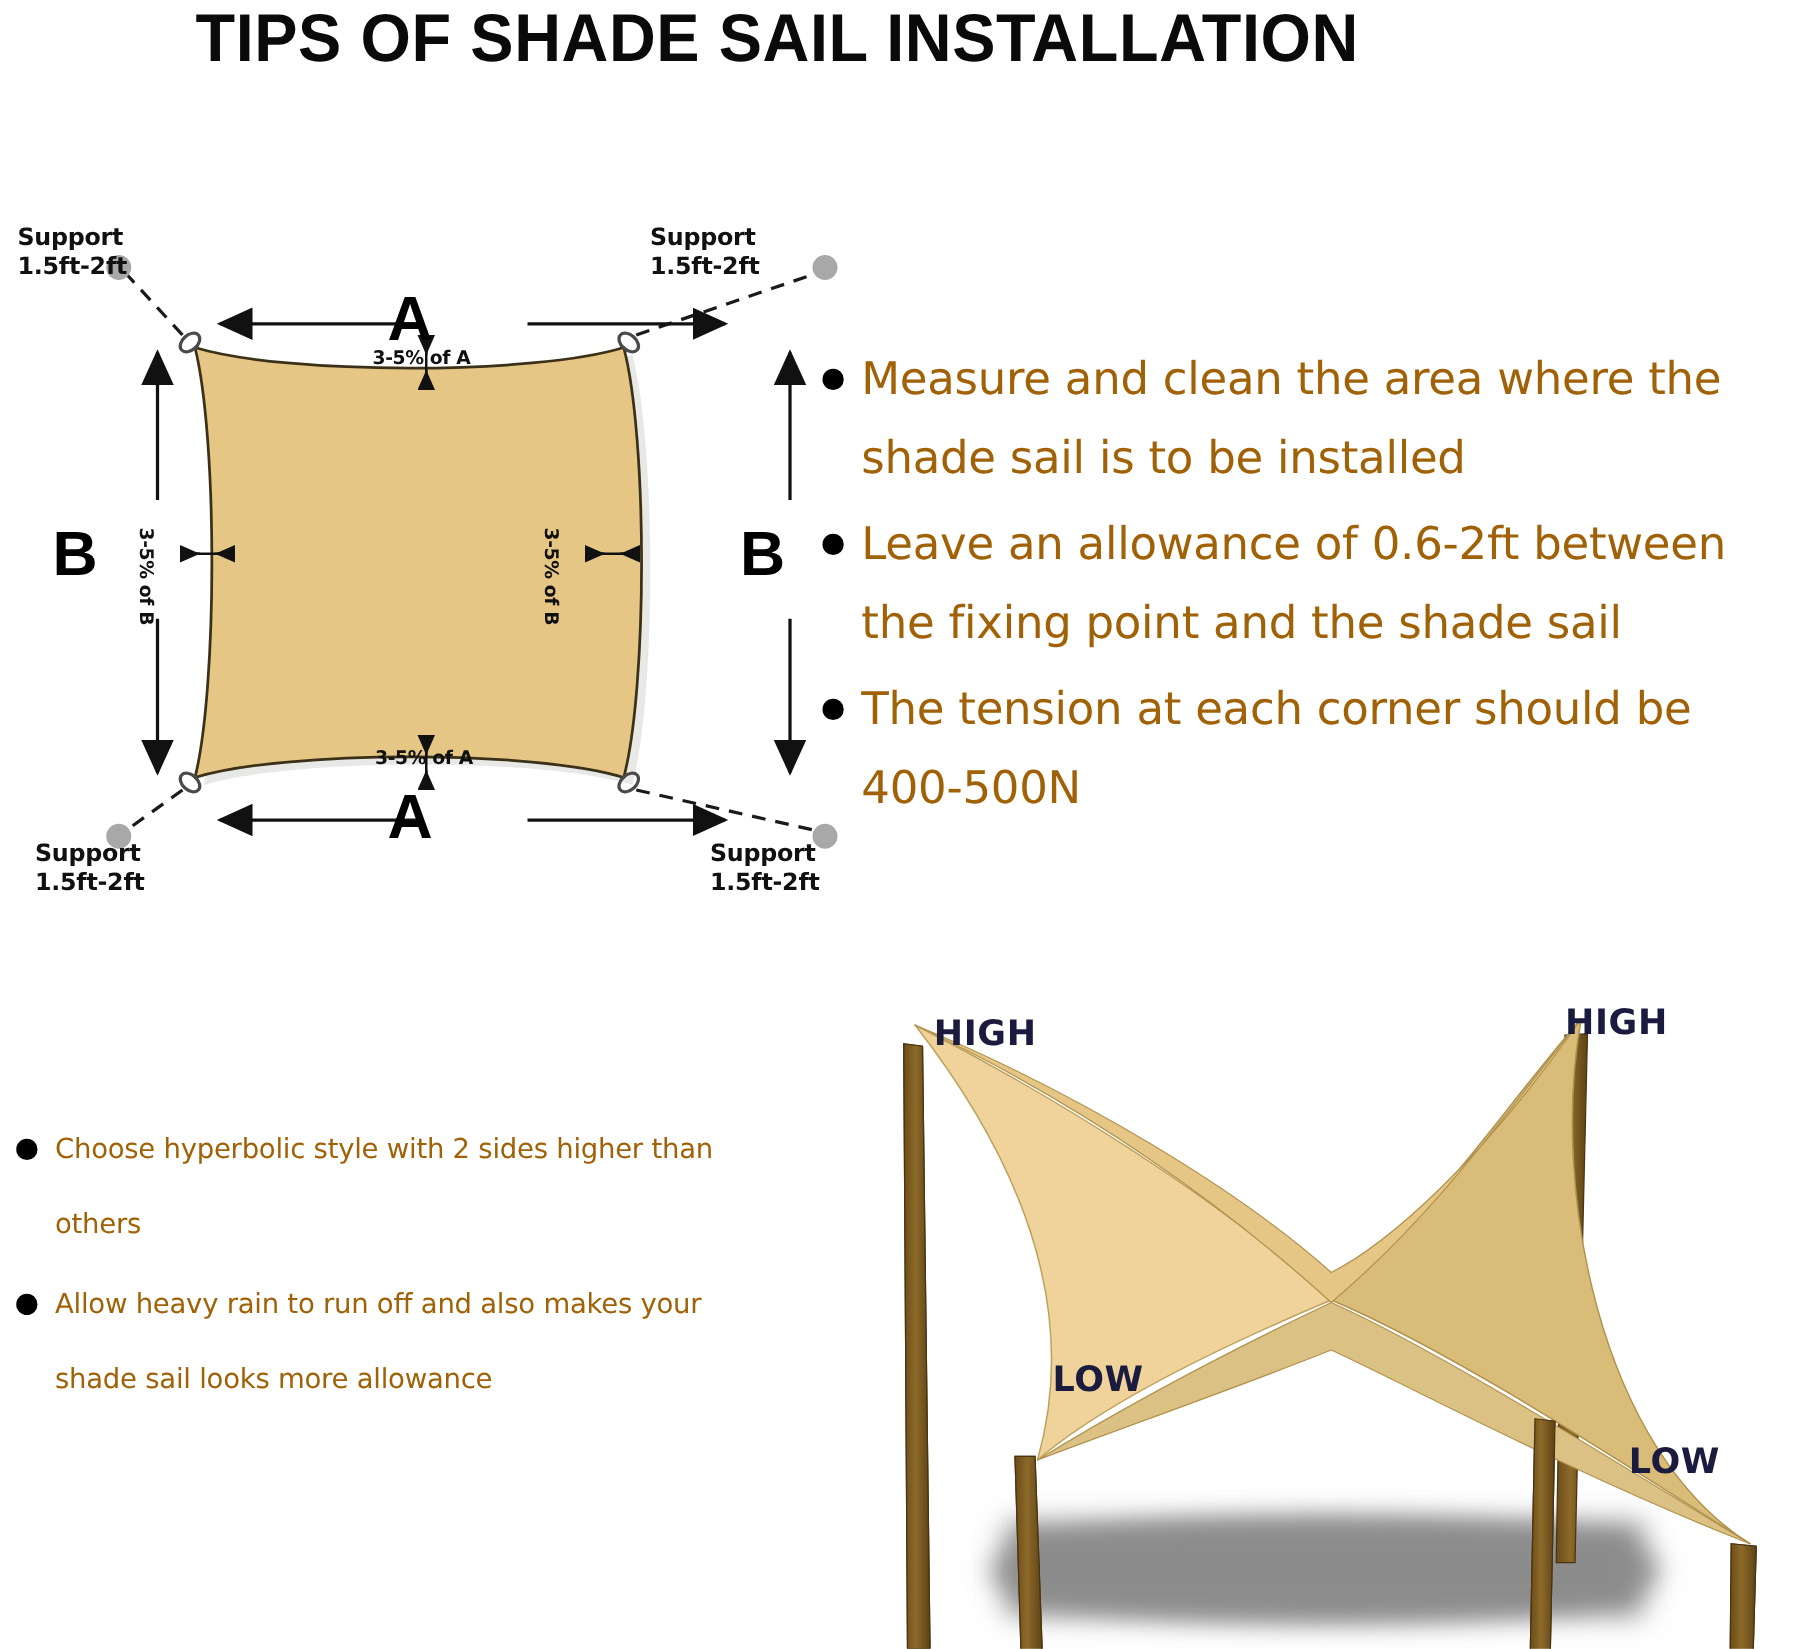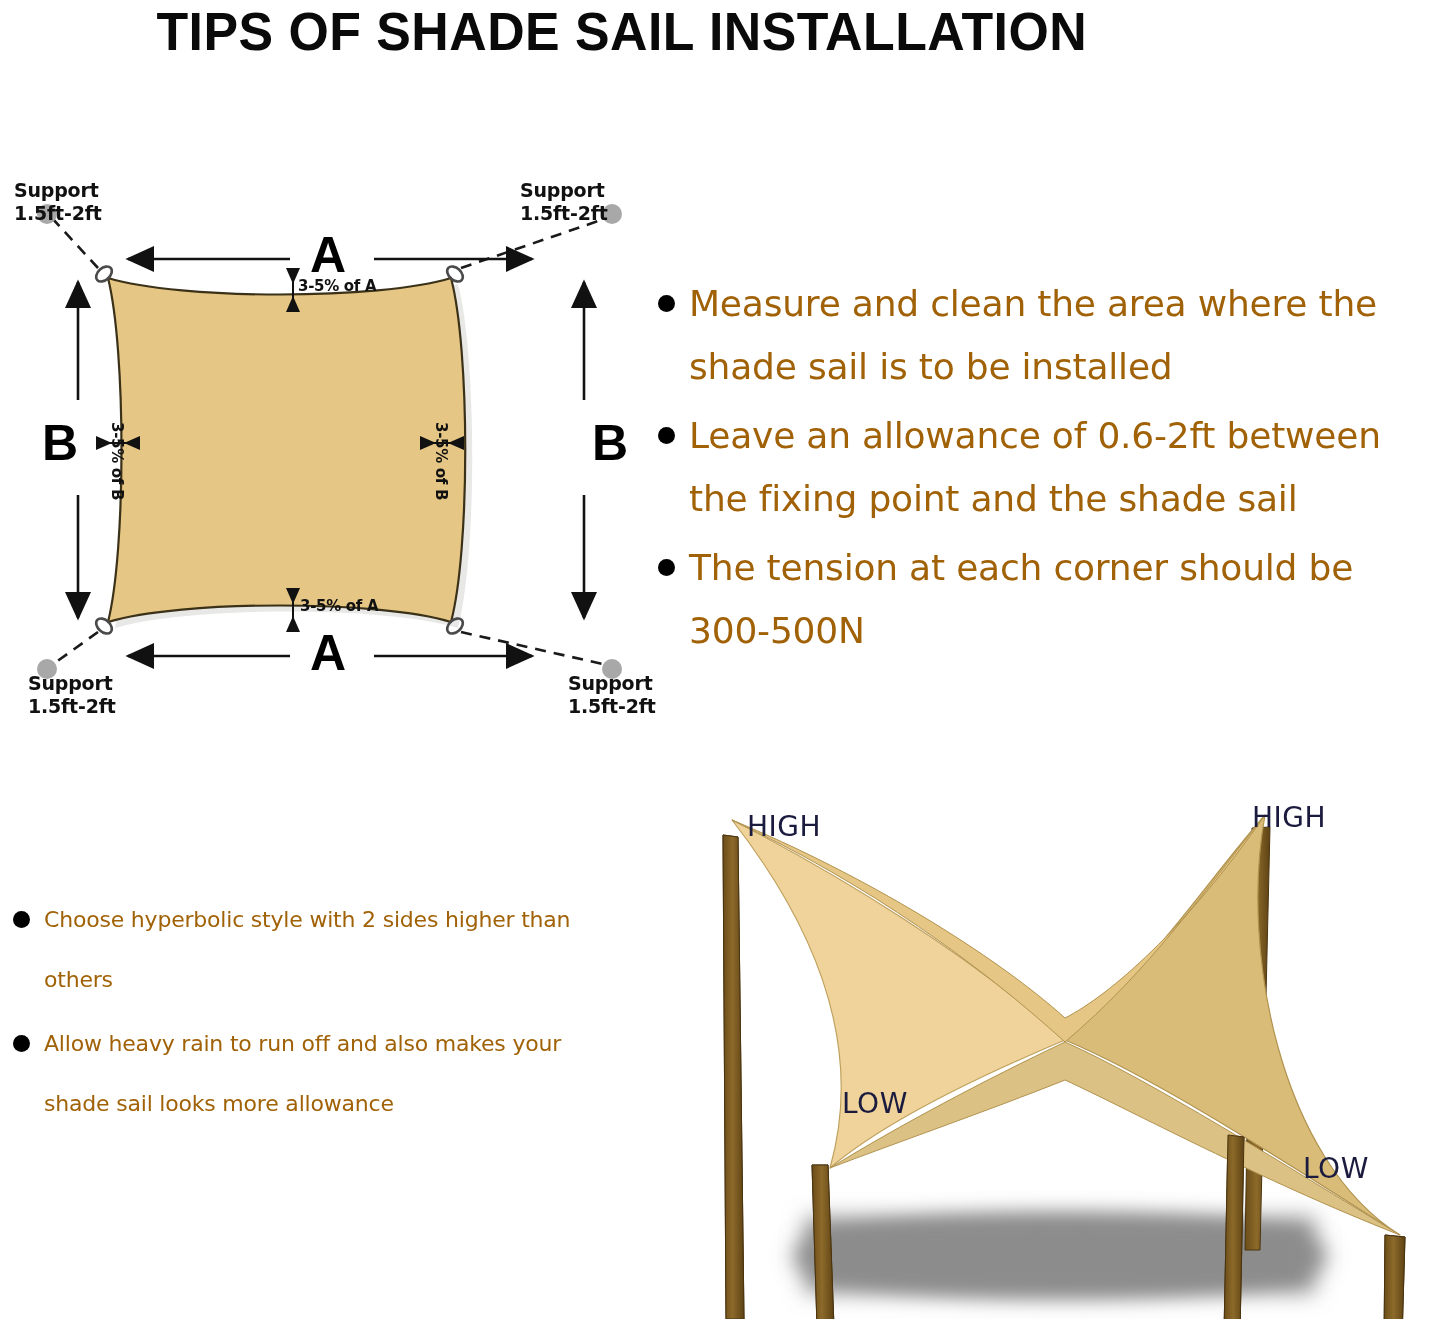--- a/index.html
+++ b/index.html
@@ -69,20 +69,21 @@
     color: #000;
   }
 
   
   #diagram-rect {
     position: absolute;
     left: 0;
     top: 160px;
     width: 660px;
     height: 560px;
+    padding-left: 48px;
   }
   #diagram-rect svg { display:block; }
 
   
   .bullet-list {
     position: absolute;
     margin: 0;
     padding: 0;
     list-style: none;
   }
@@ -137,21 +138,21 @@
     top: 780px;
     width: 805px;
     height: 539px;
   }
   #diagram-sail svg { display:block; }
 
   .hl-label {
     position: absolute;
     font-family: "DejaVu Sans", "Liberation Sans", sans-serif;
     font-size: 28px;
-    font-weight: 400;
+    font-weight: 700;
     letter-spacing: 0.5px;
     color: #1b1b3f;
     white-space: nowrap;
   }
 </style>
 </head>
 <body>
 
 <div id="title-bar">
   <div id="title-text">TIPS OF SHADE SAIL INSTALLATION</div>
@@ -271,21 +272,21 @@
   <li class="bullet-item">
     <span class="bullet-dot"></span>
     <span class="bullet-text">Measure and clean the area where the shade sail is to be installed</span>
   </li>
   <li class="bullet-item">
     <span class="bullet-dot"></span>
     <span class="bullet-text">Leave an allowance of 0.6-2ft between the fixing point and the shade sail</span>
   </li>
   <li class="bullet-item">
     <span class="bullet-dot"></span>
-    <span class="bullet-text">The tension at each corner should be 300-500N</span>
+    <span class="bullet-text">The tension at each corner should be 400-500N</span>
   </li>
 </ul>
 
 <ul class="bullet-list" id="tips-bottom">
   <li class="bullet-item">
     <span class="bullet-dot"></span>
     <span class="bullet-text">Choose hyperbolic style with 2 sides higher than others</span>
   </li>
   <li class="bullet-item">
     <span class="bullet-dot"></span>

